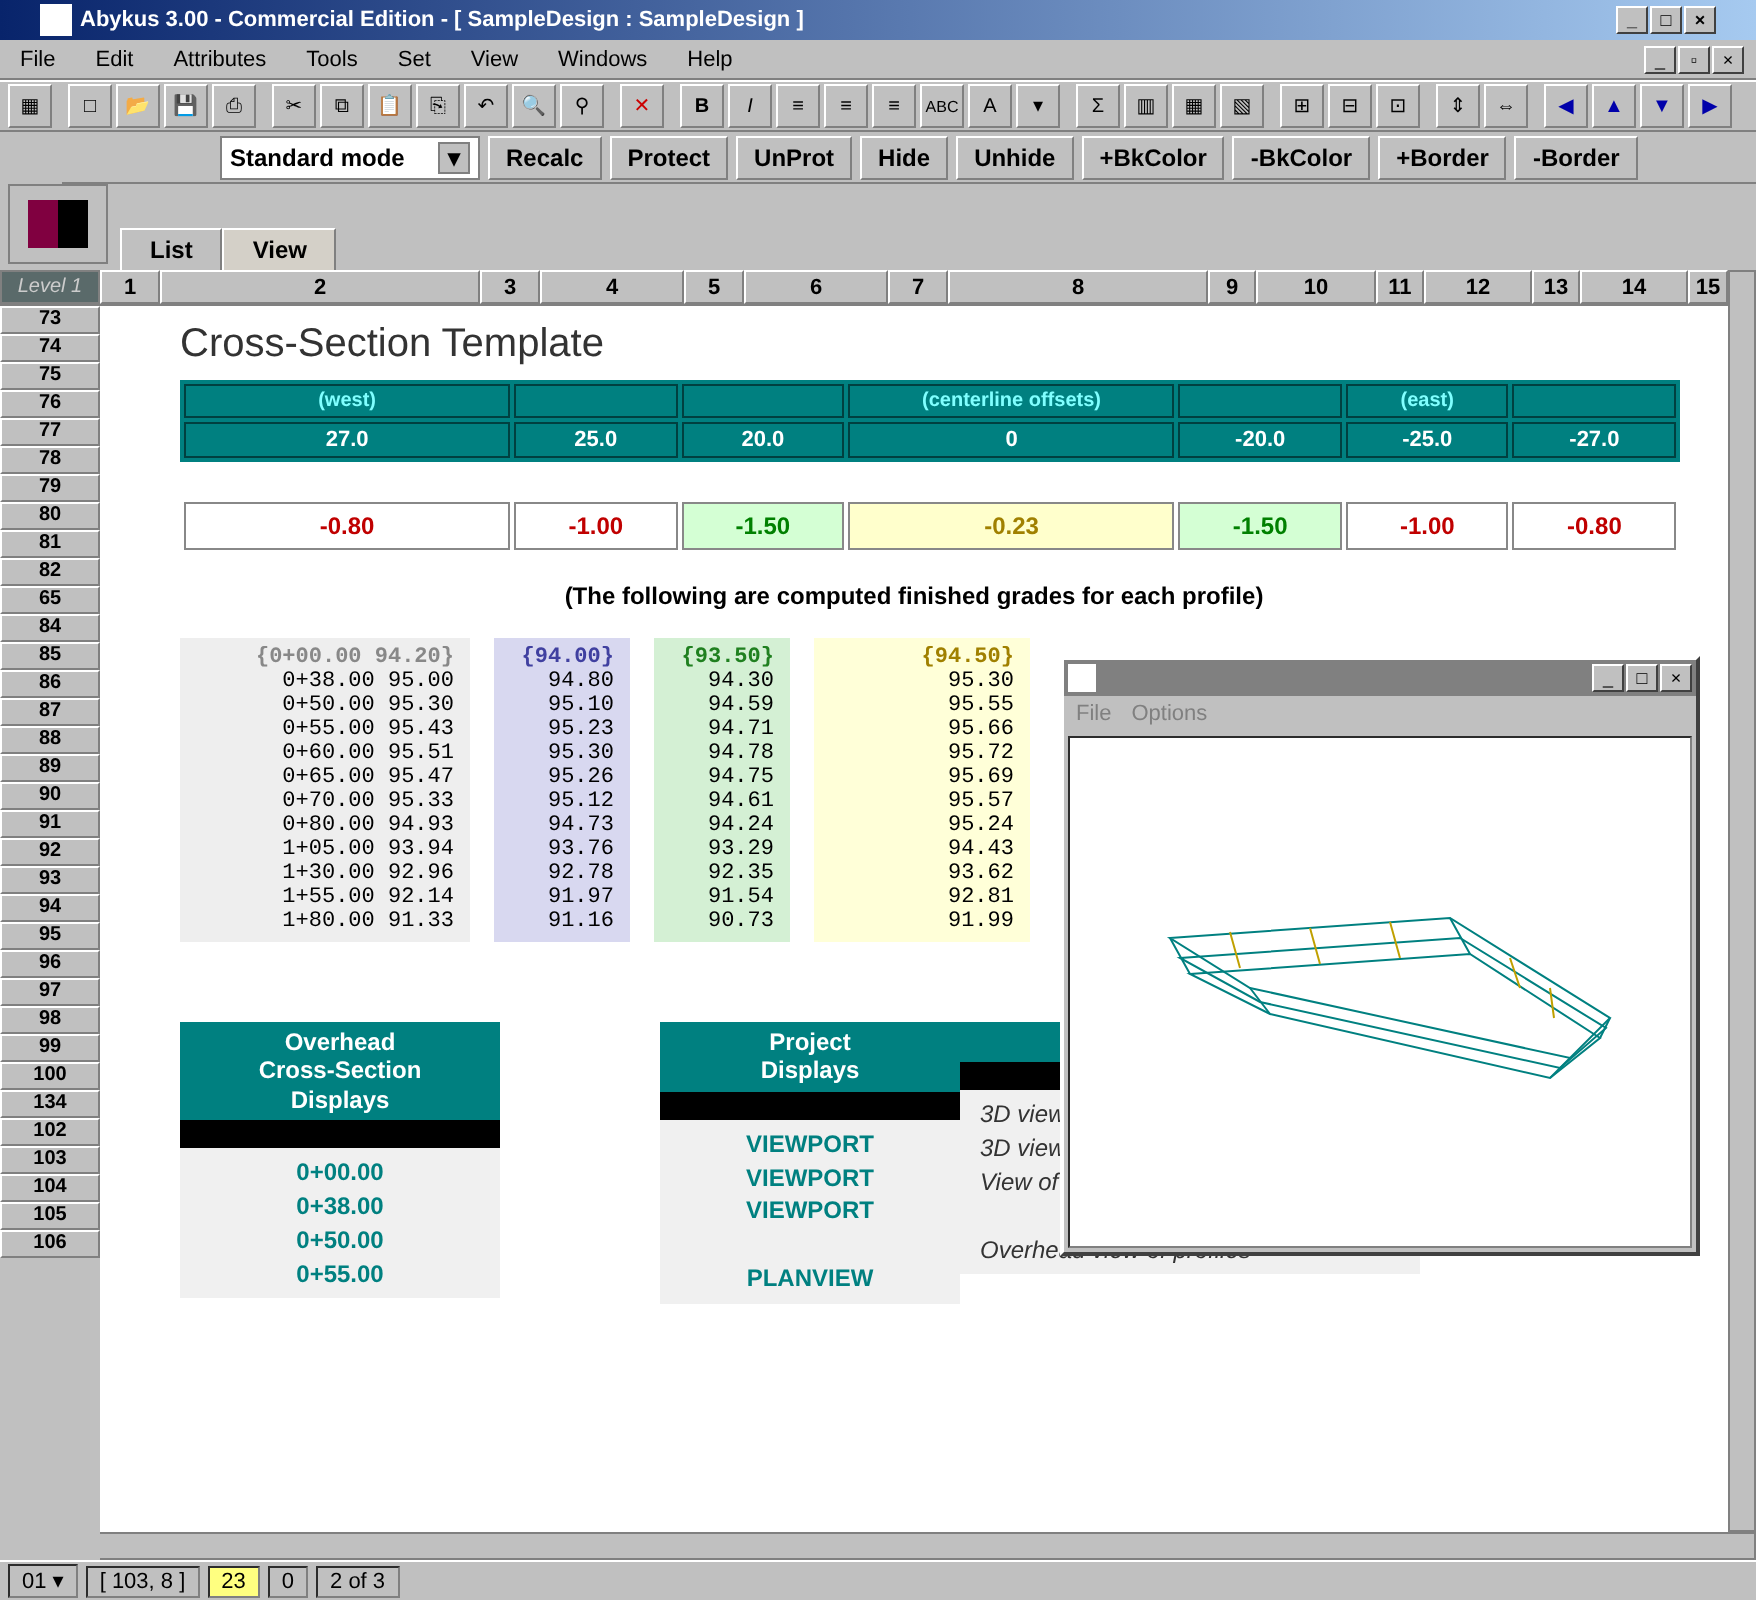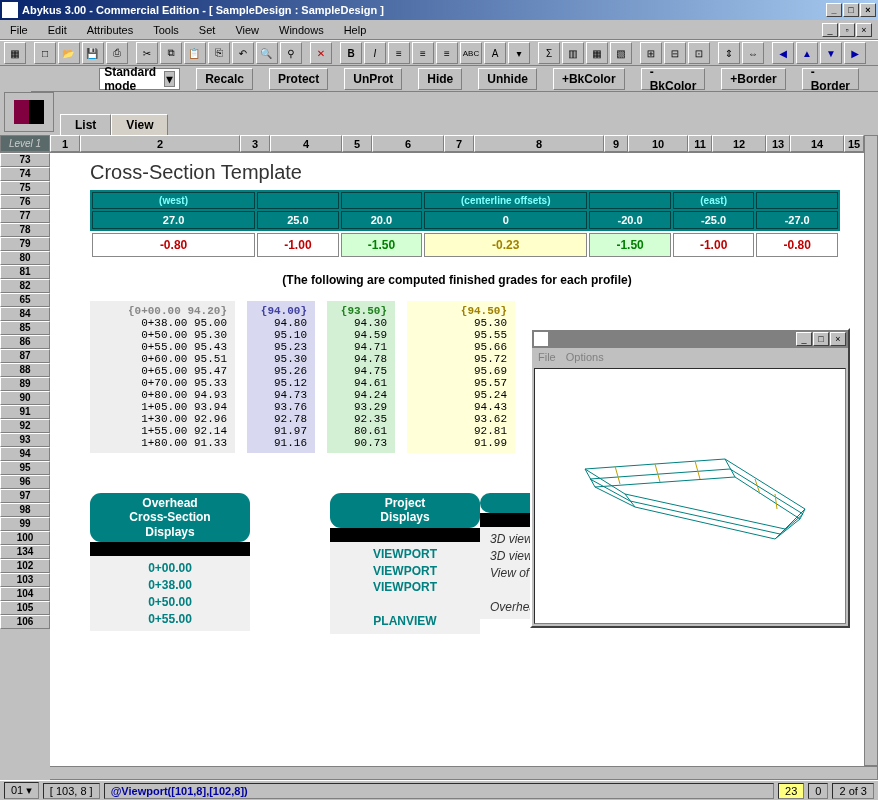--- a/index.html
+++ b/index.html
@@ -1,28 +1,28 @@
 <!DOCTYPE html>
 <html><head>
 <meta charset="utf-8">
 <style>
 * { box-sizing: border-box; margin: 0; padding: 0; }
 body { font-family: Tahoma, Arial, sans-serif; font-size: 11px; background: #c0c0c0; width: 878px; height: 800px; overflow: hidden; position: relative; }
-.titlebar { background: linear-gradient(to right, #08246b, #a6caf0); color: #fff; height: 20px; display: flex; align-items: center; padding: 0 2px; font-weight: bold; font-size: 11px; }
+.titlebar { background: linear-gradient(to right, #08246b, #a6caf0); color: #fff; height: 20px; display: flex; align-items: center; padding: 0 20px; font-weight: bold; font-size: 11px; }
 .titlebar .icon { width: 16px; height: 16px; background: #fff; margin-right: 4px; display: inline-block; }
 .titlebar .title { flex: 1; }
 .winbtns { display: flex; gap: 1px; }
 .winbtn { width: 16px; height: 14px; background: #c0c0c0; border: 1px solid #fff; border-right-color: #404040; border-bottom-color: #404040; font-size: 9px; text-align: center; line-height: 12px; color: #000; }
 .menubar { background: #c0c0c0; height: 20px; display: flex; align-items: center; padding: 0 6px; gap: 12px; font-size: 11px; border-bottom: 1px solid #808080; }
 .menubar span { padding: 2px 4px; }
 .menubar .childbtns { margin-left: auto; display: flex; gap: 1px; }
 .toolbar { background: #c0c0c0; height: 26px; display: flex; align-items: center; padding: 2px 4px; gap: 2px; border-top: 1px solid #fff; border-bottom: 1px solid #808080; }
 .tbtn { width: 22px; height: 22px; background: #c0c0c0; border: 1px solid #fff; border-right-color: #808080; border-bottom-color: #808080; display: flex; align-items: center; justify-content: center; font-size: 10px; }
 .tsep { width: 4px; }
-.cmdbar { background: #c0c0c0; height: 26px; display: flex; align-items: center; padding: 2px 19px; gap: 16px; border-bottom: 1px solid #808080; margin-left: 31px; }
+.cmdbar { background: #c0c0c0; height: 26px; display: flex; align-items: center; padding: 2px 19px; gap: 4px; border-bottom: 1px solid #808080; margin-left: 31px; }
 .dd { width: 130px; height: 22px; background: #fff; border: 1px solid #808080; display: flex; align-items: center; padding: 0 4px; font-weight: bold; font-size: 12px; }
 .dd .arr { margin-left: auto; background: #c0c0c0; width: 16px; text-align: center; border: 1px solid #808080; }
 .cbtn { height: 22px; padding: 0 8px; background: #c0c0c0; border: 1px solid #fff; border-right-color: #808080; border-bottom-color: #808080; font-weight: bold; font-size: 12px; display: flex; align-items: center; }
 .logo { width: 50px; height: 40px; background: #c0c0c0; border: 1px solid #808080; display: flex; align-items: center; justify-content: center; position: absolute; left: 4px; top: 92px; }
 .logo-inner { width: 30px; height: 24px; background: linear-gradient(to right, #800040 50%, #000 50%); }
 .tabs { position: absolute; left: 60px; top: 114px; display: flex; }
 .tab { padding: 3px 14px; background: #c0c0c0; border: 1px solid #808080; border-top-color: #fff; border-left-color: #fff; font-weight: bold; font-size: 12px; }
 .tab.active { background: #d4d0c8; }
 .colhdr { position: absolute; left: 0; top: 135px; right: 14px; height: 18px; background: #c0c0c0; display: flex; border-bottom: 1px solid #808080; }
 .colhdr .lvl { width: 50px; background: #5a6a6a; color: #ccc; text-align: center; border: 1px solid #808080; line-height: 16px; font-size: 10px; font-style: italic; }
@@ -33,39 +33,39 @@
 .vscroll { position: absolute; right: 0; top: 135px; bottom: 34px; width: 14px; background: #c0c0c0; border: 1px solid #808080; }
 .hscroll { position: absolute; left: 0; bottom: 20px; right: 0; height: 14px; background: #c0c0c0; border: 1px solid #808080; }
 .statusbar { position: absolute; left: 0; bottom: 0; right: 0; height: 20px; background: #c0c0c0; display: flex; align-items: center; gap: 4px; padding: 0 4px; border-top: 1px solid #fff; }
 .statusbar .cell { border: 1px inset #808080; padding: 1px 6px; background: #c0c0c0; font-size: 11px; }
 .statusbar .formula { flex: 1; color: #0000a0; font-weight: bold; }
 .statusbar .yellow { background: #ffff80; }
 h2.sect { font-family: Verdana, sans-serif; font-size: 20px; font-weight: normal; color: #333; margin: 8px 0 6px 40px; }
 .offhdr { margin-left: 40px; width: 750px; background: #008080; color: #fff; font-weight: bold; text-align: center; }
 .offhdr td { border: 1px solid #004040; padding: 2px 0; font-size: 11px; margin-left: 48px; }
 .offhdr .lbl { color: #80ffff; font-size: 10px; }
-.offvals { margin-left: 40px; width: 750px; font-weight: bold; text-align: center; }
+.offvals { margin-left: 40px; width: 750px; font-weight: bold; text-align: center; margin-top: 18px; }
 .offvals td { border: 1px solid #888; padding: 4px 0; font-size: 12px; }
 .red { color: #c00000; background: #fff; }
 .grn { color: #008000; background: #d4ffd4; }
 .ylw { color: #a08000; background: #ffffcc; }
 .note { text-align: center; font-weight: bold; font-size: 12px; margin: 14px 0; }
 .grades { margin-left: 40px; display: flex; gap: 12px; font-family: "Courier New", monospace; font-size: 11px; text-align: right; }
 .gcol { padding: 4px 8px; }
 .gcol.sta { background: #eee; width: 145px; }
 .gcol.c1 { background: #d8d8f0; width: 68px; }
 .gcol.c2 { background: #d4f0d4; width: 68px; }
 .gcol.c3 { background: #ffffd8; width: 108px; }
 .gcol .hdr { color: #888; font-weight: bold; }
 .gcol.c1 .hdr { color: #4040a0; }
 .gcol.c2 .hdr { color: #208020; }
 .gcol.c3 .hdr { color: #a08000; }
 .panels { margin-left: 40px; margin-top: 40px; display: flex; gap: 80px; }
 .panel { width: 160px; }
-.panel .ph { background: #008080; color: #fff; font-weight: bold; text-align: center; padding: 3px 0; font-size: 12px; line-height: 1.2; border-radius: 11px; }
+.panel .ph { background: #008080; color: #fff; font-weight: bold; text-align: center; padding: 3px 0; font-size: 12px; line-height: 1.2; }
 .panel .pb { background: #000; height: 14px; }
 .panel .pc { background: #f0f0f0; text-align: center; font-weight: bold; font-size: 12px; color: #008080; padding: 4px 0; line-height: 1.4; }
 .panel2 { width: 150px; }
 .panel3 { width: 230px; }
 .panel2 .pc div, .panel3 .pc div { padding: 0; }
 .panel3 .pc { font-style: italic; text-align: left; padding-left: 10px; color: #333; font-weight: normal; font-size: 12px; }
 .viewer { position: absolute; left: 530px; top: 328px; width: 320px; height: 300px; background: #c0c0c0; border: 2px solid; border-color: #fff #404040 #404040 #fff; z-index: 5; }
 .viewer .vt { background: #808080; height: 18px; display: flex; align-items: center; padding: 0 2px; }
 .viewer .vt .vi { width: 14px; height: 14px; background: #fff; }
 .viewer .vm { height: 18px; padding: 0 6px; display: flex; gap: 10px; align-items: center; color: #808080; font-size: 11px; }
@@ -302,21 +302,21 @@
         <div class="hdr">{93.50}</div>
         <div>94.30</div>
         <div>94.59</div>
         <div>94.71</div>
         <div>94.78</div>
         <div>94.75</div>
         <div>94.61</div>
         <div>94.24</div>
         <div>93.29</div>
         <div>92.35</div>
-        <div>80.61</div>
+        <div>91.54</div>
         <div>90.73</div>
       </div>
     <div class="gcol c3" id="gc3">
         <div class="hdr">{94.50}</div>
         <div>95.30</div>
         <div>95.55</div>
         <div>95.66</div>
         <div>95.72</div>
         <div>95.69</div>
         <div>95.57</div>
@@ -393,17 +393,16 @@
     </svg>
   </div>
 </div>
 
 <div class="vscroll"></div>
 <div class="hscroll"></div>
 
 <div class="statusbar">
   <div class="cell"><span>01</span> ▾</div>
   <div class="cell">[ 103, 8 ]</div>
-  <div class="cell formula">@Viewport([101,8],[102,8])</div>
   <div class="cell yellow">23</div>
   <div class="cell">0</div>
   <div class="cell">2 of 3</div>
 </div>
 
 </body></html>

